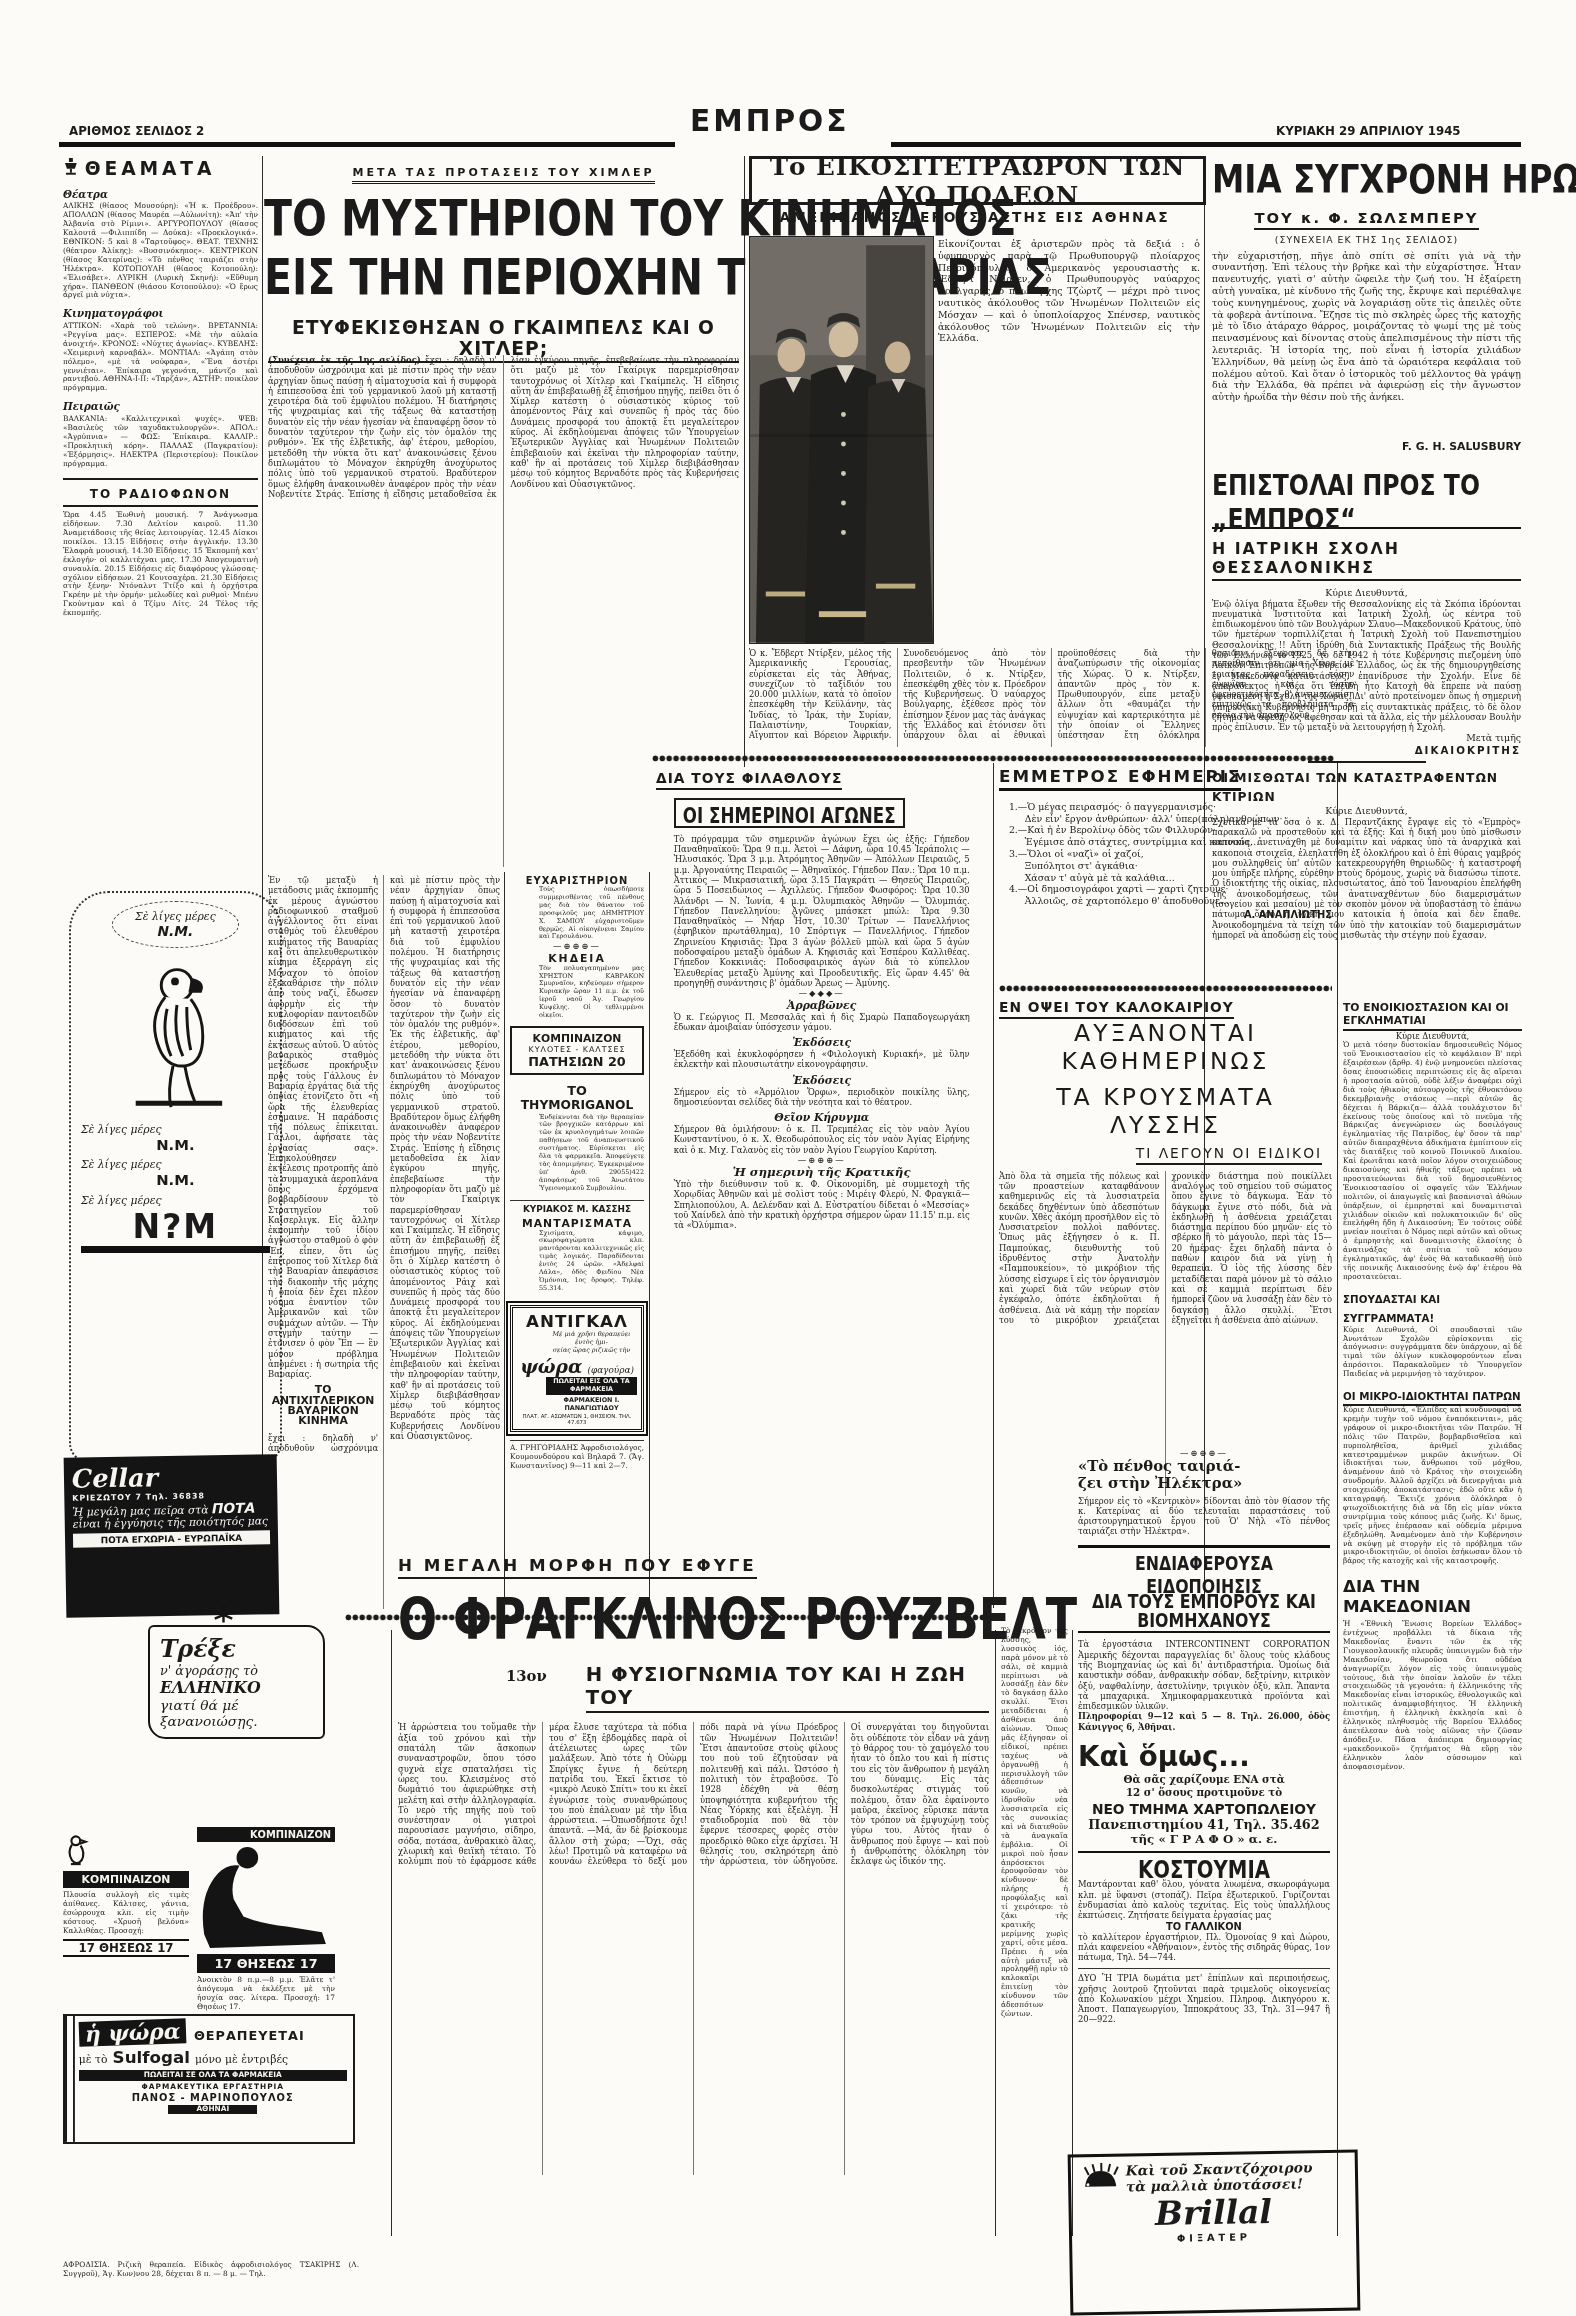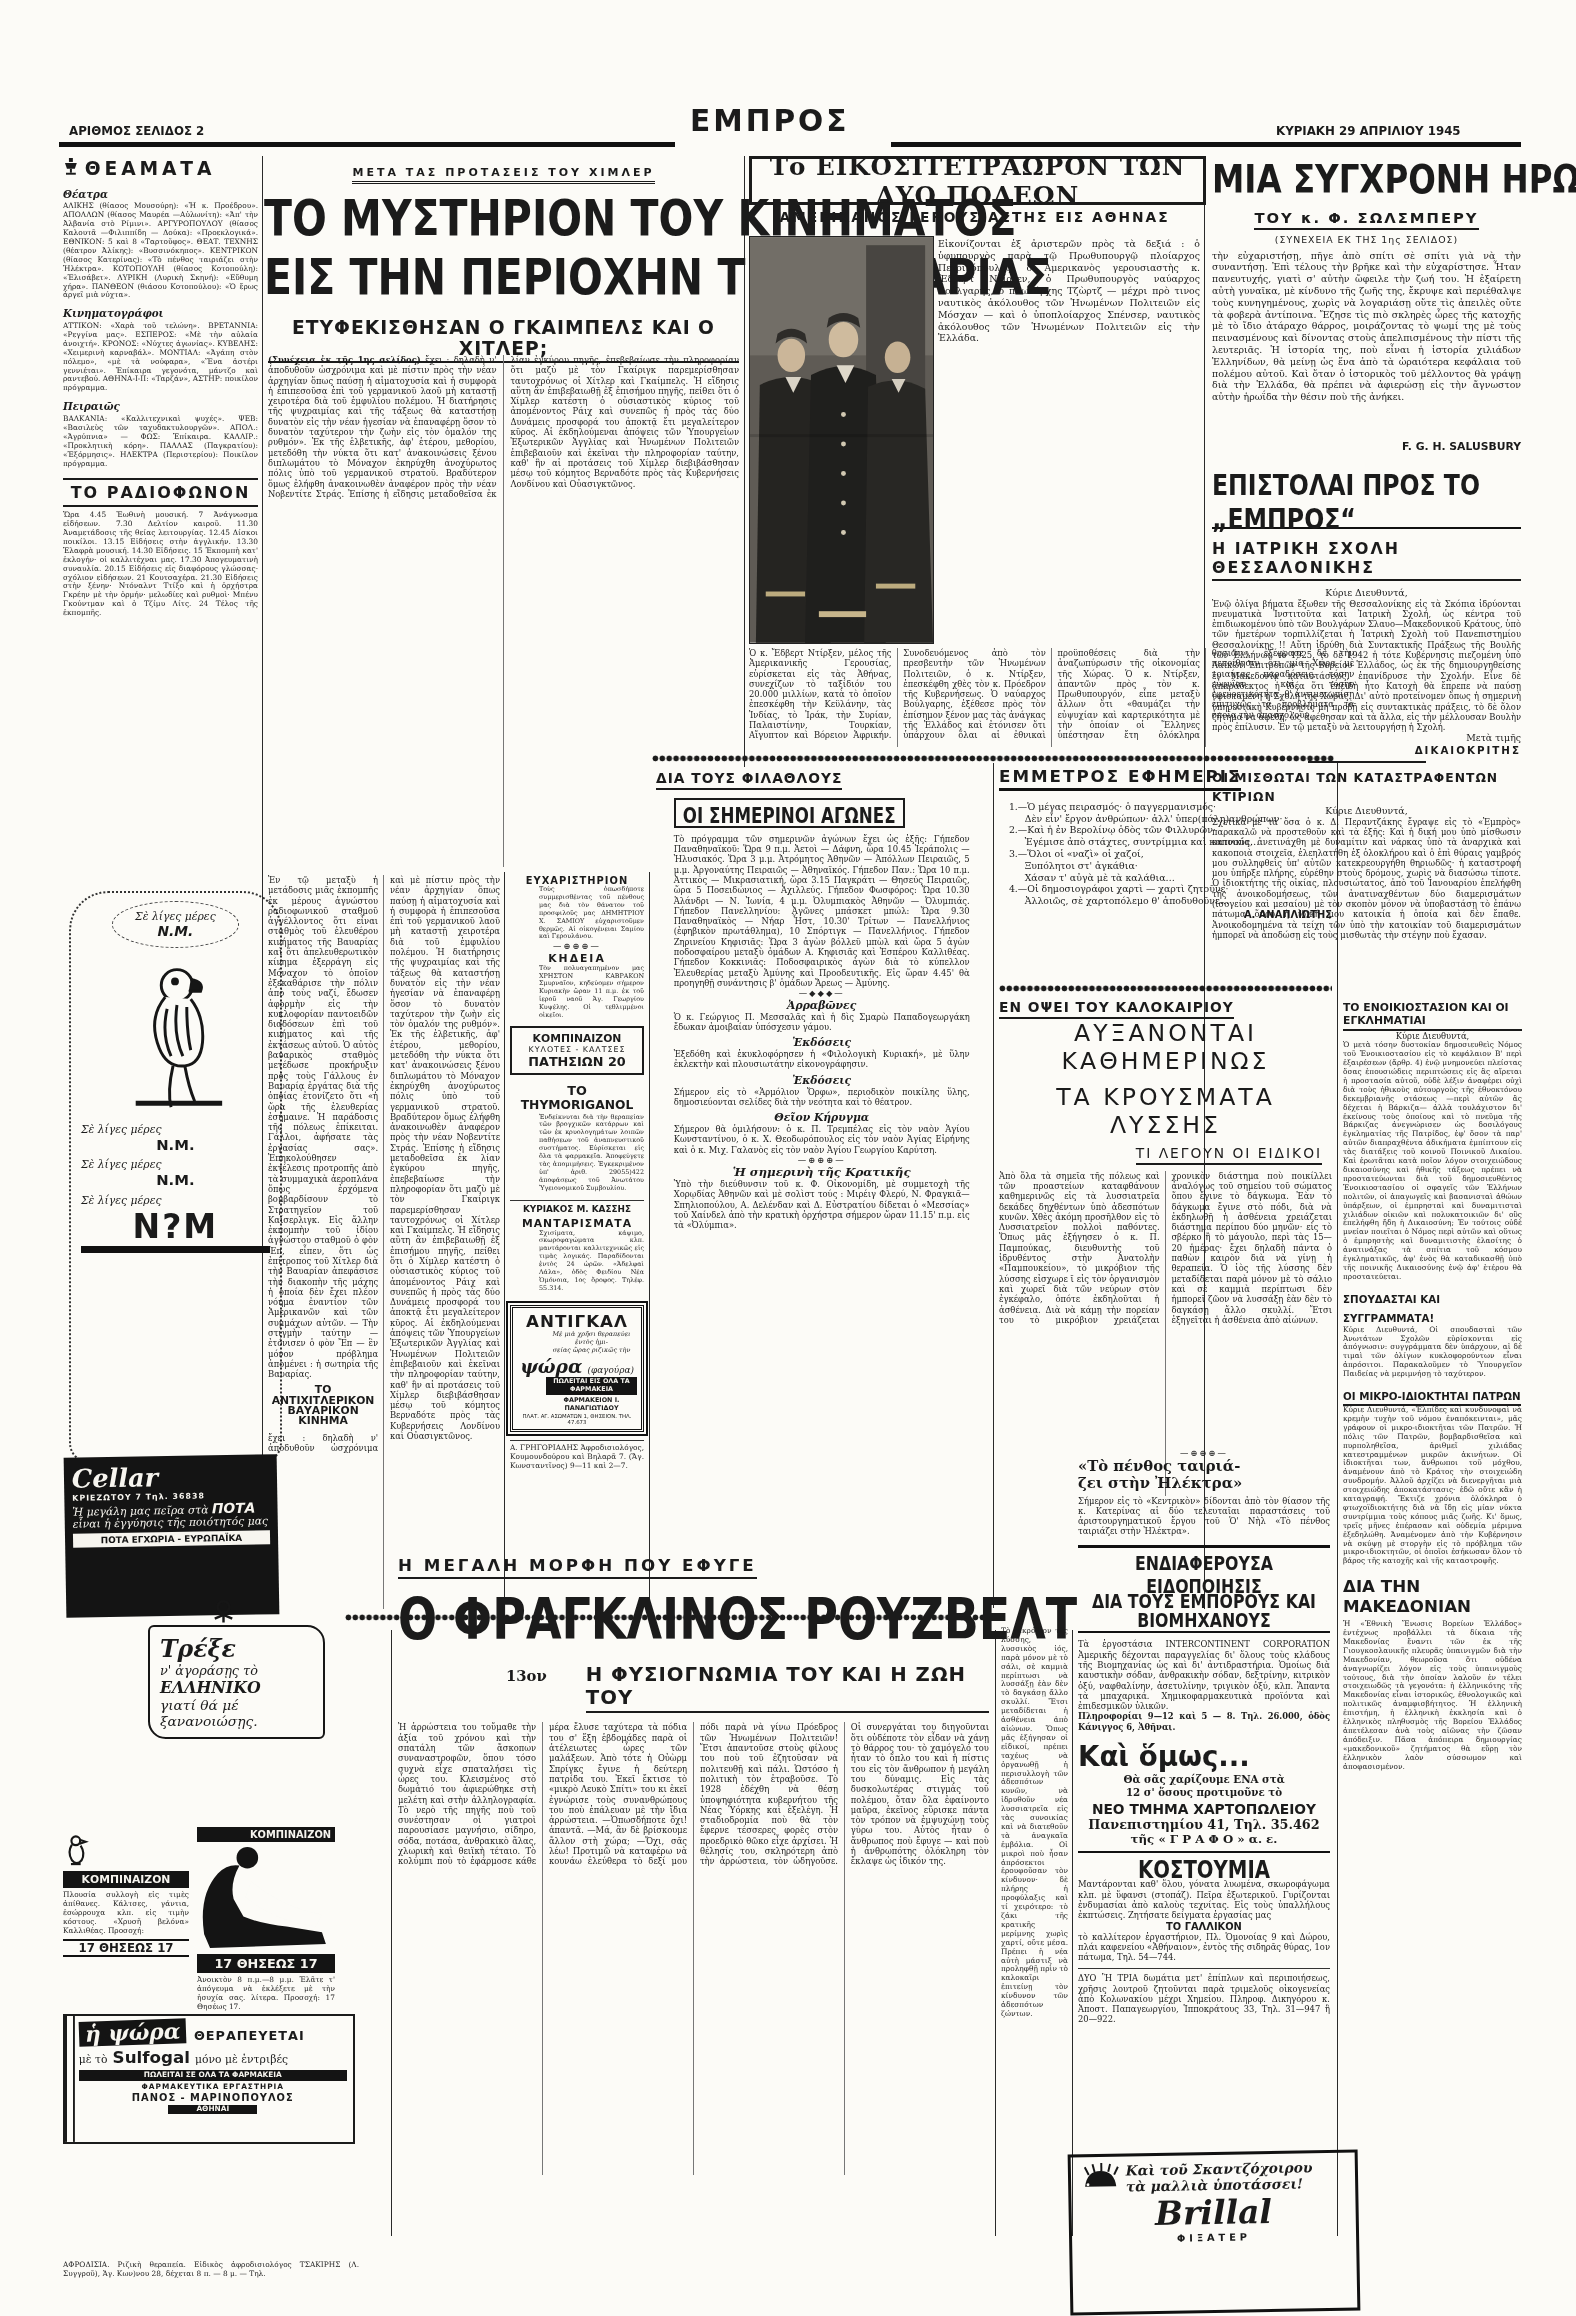--- a/index.html
+++ b/index.html
@@ -62,21 +62,21 @@
           </svg></span>
       <span class="sans b" style="font-size:18.7px;letter-spacing:3.9px;">ΘΕΑΜΑΤΑ</span>
     </div>
     <div class="b i t10" style="margin-top:7.9px;">Θέατρα</div>
     <div class="just t7" style="margin-top:2px;">ΑΛΙΚΗΣ (θίασος Μουσούρη): «Ἡ κ. Προέδρου». ΑΠΟΛΛΩΝ (θίασος Μαυρέα —Αὐλωνίτη): «Ἀπ' τὴν Ἀλβανία στὸ Ρίμινι». ΑΡΓΥΡΟΠΟΥΛΟΥ (θίασος Καλουτᾶ —Φιλιππίδη — Δούκα): «Προεκλογικά». ΕΘΝΙΚΟΝ: 5 καὶ 8 «Ταρτοῦφος». ΘΕΑΤ. ΤΕΧΝΗΣ (θέατρον Ἀλίκης): «Βυσσινόκηπος». ΚΕΝΤΡΙΚΟΝ (θίασος Κατερίνας): «Τὸ πένθος ταιριάζει στὴν Ἠλέκτρα». ΚΟΤΟΠΟΥΛΗ (θίασος Κοτοπούλη): «Ἐλισάβετ». ΛΥΡΙΚΗ (Λυρικὴ Σκηνή): «Εὔθυμη χήρα». ΠΑΝΘΕΟΝ (θιάσου Κοτοπούλου): «Ὁ ἔρως ἀργεῖ μιὰ νύχτα».</div>
     <div class="b i t10" style="margin-top:6.9px;">Κινηματογράφοι</div>
     <div class="just t7" style="margin-top:2px;">ΑΤΤΙΚΟΝ: «Χαρὰ τοῦ τελώνη». ΒΡΕΤΑΝΝΙΑ: «Ρεγγίνα μας». ΕΣΠΕΡΟΣ: «Μὲ τὴν αὐλαία ἀνοιχτή». ΚΡΟΝΟΣ: «Νύχτες ἀγωνίας». ΚΥΒΕΛΗΣ: «Χειμερινὴ καρναβάλ». ΜΟΝΤΙΑΛ: «Ἀγάπη στὸν πόλεμο», «μὲ τὰ νούφαρα», «Ἕνα ἀστέρι γεννιέται». Ἐπίκαιρα γεγονότα, μάντζο καὶ ραντεβού. ΑΘΗΝΑ-Ι-ΙΙ: «Ταρζάν», ΑΣΤΗΡ: ποικίλον πρόγραμμα.</div>
     <div class="b i t10" style="margin-top:6.9px;">Πειραιῶς</div>
     <div class="just t7" style="margin-top:2px;">ΒΑΛΚΑΝΙΑ: «Καλλιτεχνικαὶ ψυχές». ΨΕΒ: «Βασιλεὺς τῶν ταχυδακτυλουργῶν». ΑΠΟΛ.: «Ἀγρύπνια» — ΦΩΣ: Ἐπίκαιρα. ΚΑΛΛΙΡ.: «Προκλητικὴ κόρη». ΠΑΛΛΑΣ (Παγκρατίου): «Ἐξόρμησις». ΗΛΕΚΤΡΑ (Περιστερίου): Ποικίλον πρόγραμμα.</div>
     <div class="ctr" style="margin:9.9px 0 3.9px 0;border-top:2px solid #1b1b1b;border-bottom:2px solid #1b1b1b;padding:3px 0;">
-      <span class="sans b" style="font-size:16px;letter-spacing:2px;margin-top:42px;">ΤΟ ΡΑΔΙΟΦΩΝΟΝ</span>
+      <span class="sans b" style="font-size:12px;letter-spacing:2px;margin-top:42px;">ΤΟ ΡΑΔΙΟΦΩΝΟΝ</span>
     </div>
     <div class="just t7">Ὥρα 4.45 Ἑωθινὴ μουσική. 7 Ἀνάγνωσμα εἰδήσεων. 7.30 Δελτίον καιροῦ. 11.30 Ἀναμετάδοσις τῆς θείας λειτουργίας. 12.45 Δίσκοι ποικίλοι. 13.15 Εἰδήσεις στὴν ἀγγλικήν. 13.30 Ἐλαφρὰ μουσική. 14.30 Εἰδήσεις. 15 Ἐκπομπὴ κατ' ἐκλογήν· οἱ καλλιτέχναι μας. 17.30 Ἀπογευματινὴ συναυλία. 20.15 Εἰδήσεις εἰς διαφόρους γλώσσας· σχόλιον εἰδήσεων. 21 Κουτσαχέρα. 21.30 Εἰδήσεις στὴν ξένην· Ντόναλντ Ττίξο καὶ ἡ ὀρχήστρα Γκρέην μὲ τὴν ὁρμήν· μελωδίες καὶ ρυθμοὶ· Μπένυ Γκούντμαν καὶ ὁ Τζίμυ Λίτς. 24 Τέλος τῆς ἐκπομπῆς.</div>
   </div>
 
   <div class="abs" style="left:69px;top:891px;width:189px;height:552px;border:2px dotted #333;border-radius:39px 39px 19.7px 19.7px;padding:7.9px 9.9px;">
     <div class="ctr i" style="font-size:10.8px;border:1px dashed #444;border-radius:50%;padding:7.9px 3.9px;width:118px;margin:0 auto;">
       <div>Σὲ λίγες μέρες</div>
       <div class="b sans" style="font-size:13.8px;">Ν.Μ.</div>
     </div>
     <div class="ctr">

